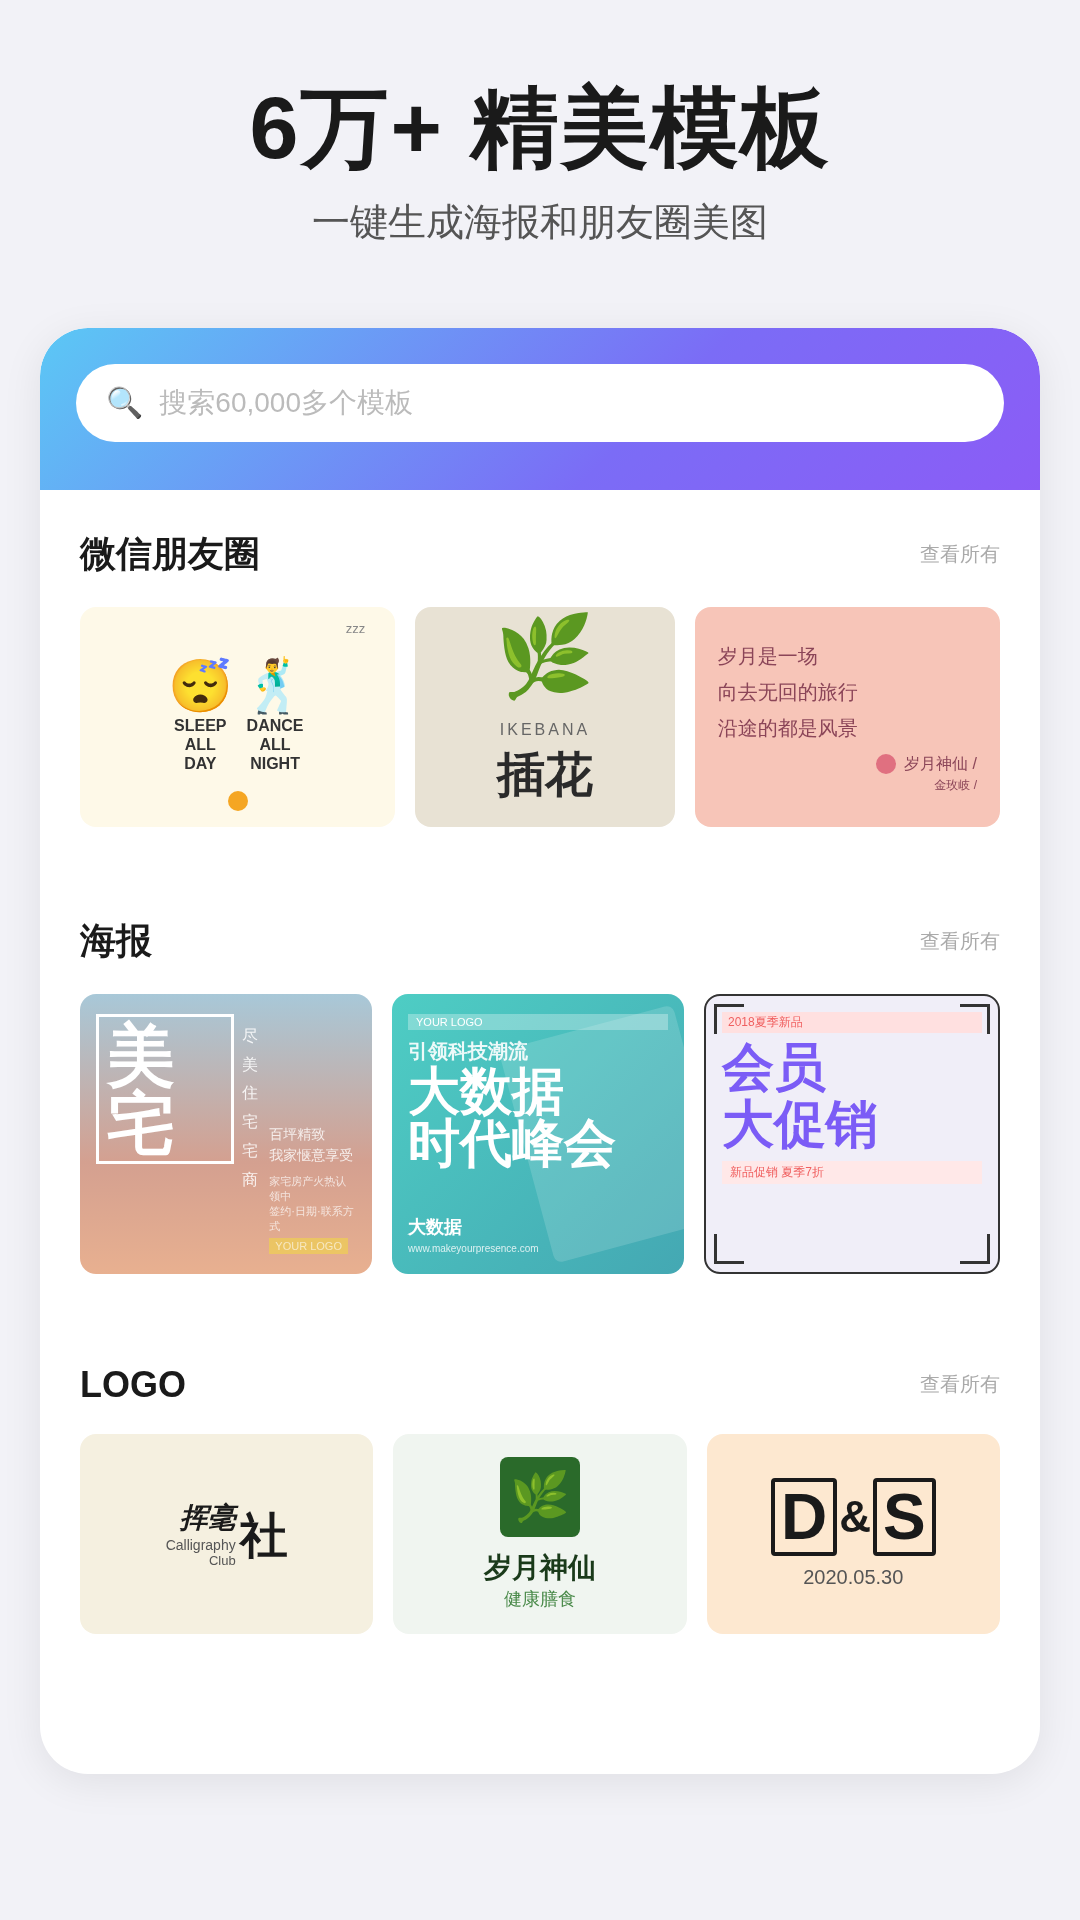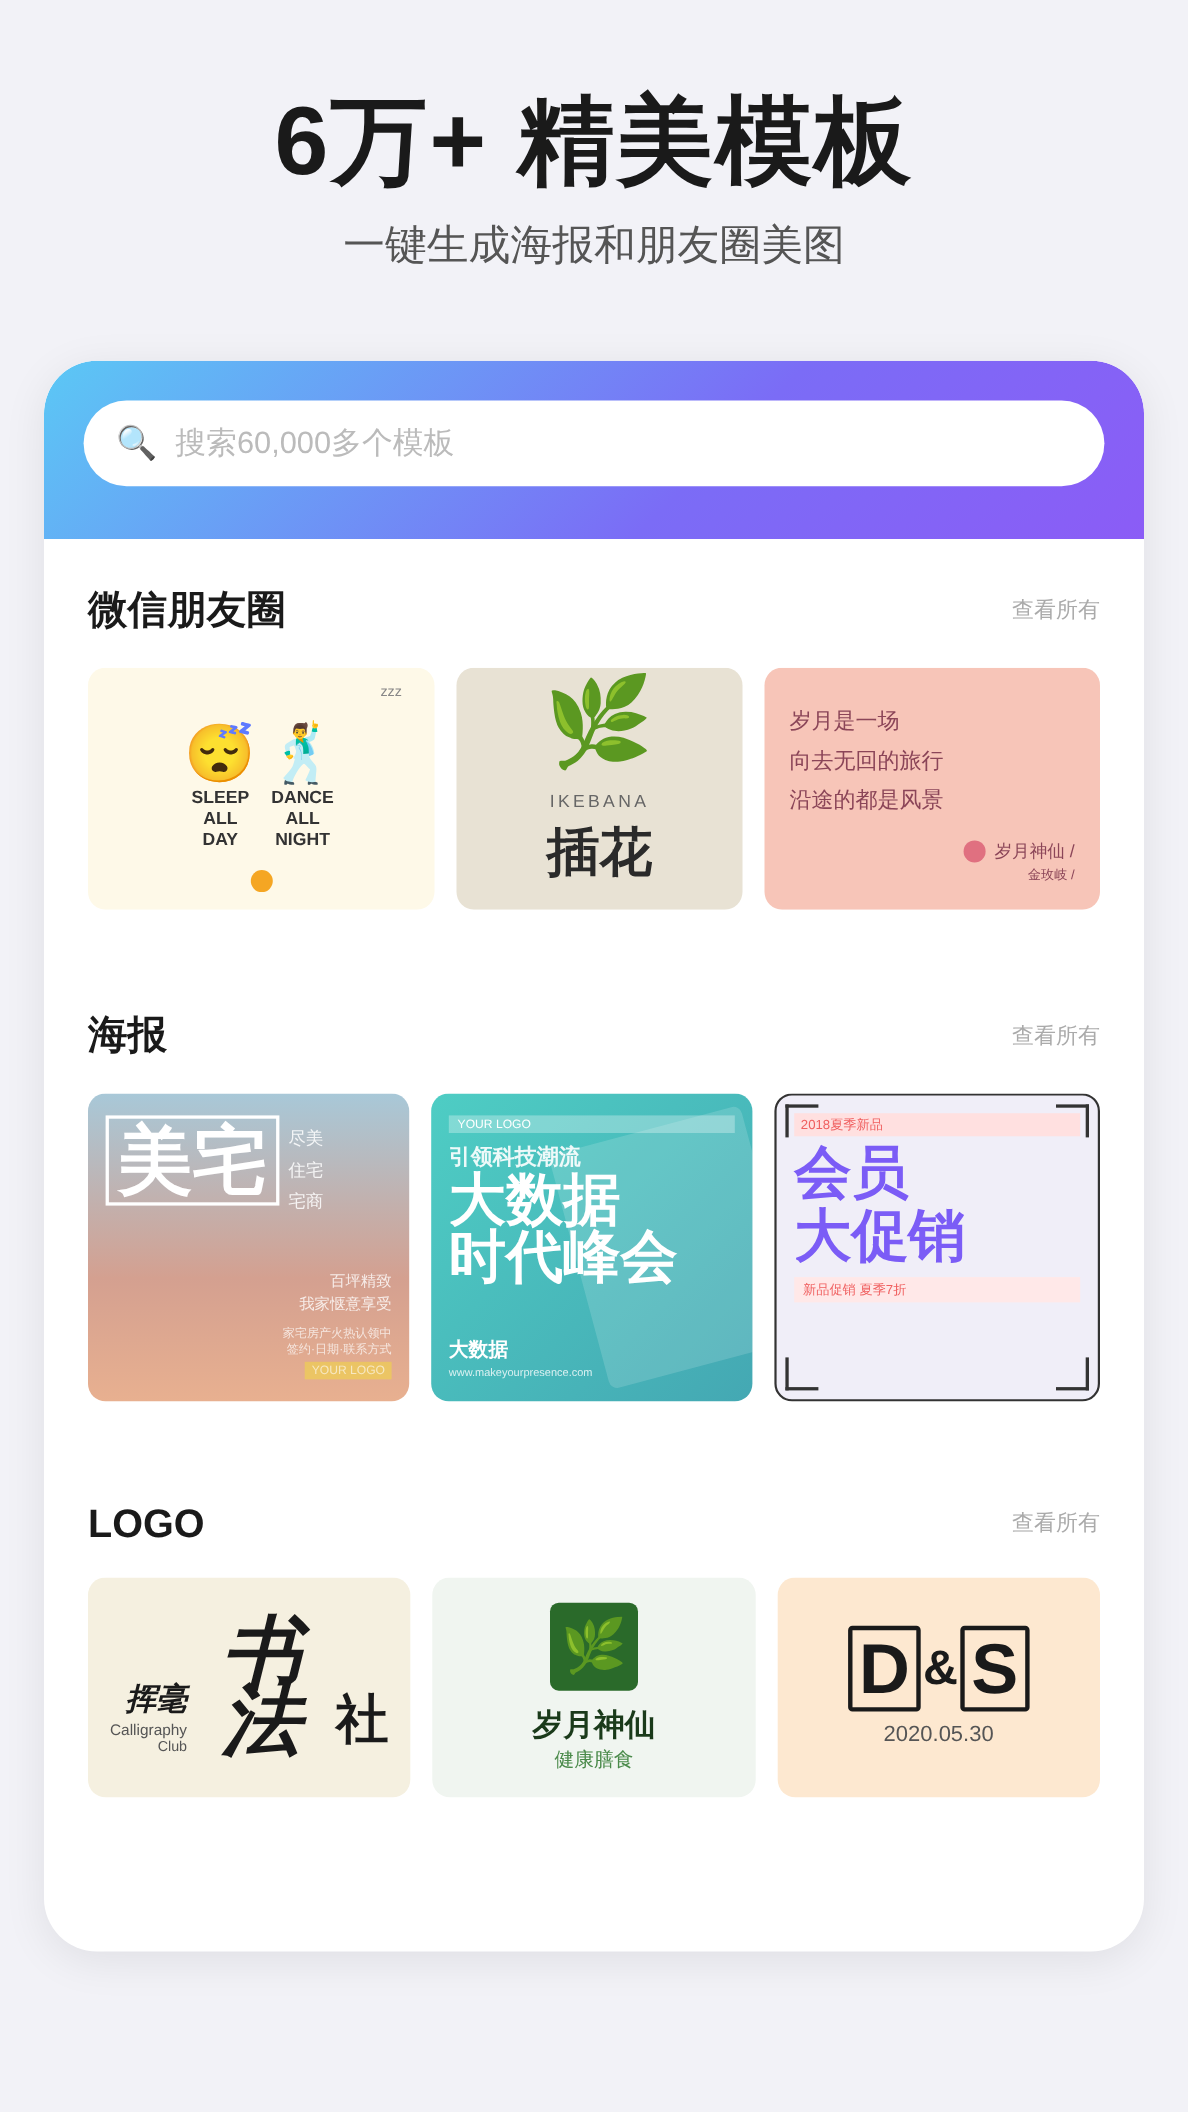--- a/index.html
+++ b/index.html
@@ -134,44 +134,43 @@
       bottom: 16px;
       left: 50%;
       transform: translateX(-50%);
     }
 
     .wechat-card-3 {
       background: #f7c5b8;
       min-height: 220px;
       display: flex;
       flex-direction: column;
-      justify-content: space-between;
+      justify-content: flex-start;
       padding: 23px;
     }
     .wechat-card-3-bottom {
       display: flex;
       align-items: center;
       gap: 8px;
     }
     .pink-dot {
       width: 20px;
       height: 20px;
       background: #e07080;
       border-radius: 50%;
     }
 
     
     .poster-card-1 {
       background: linear-gradient(180deg, #a8c8d8 0%, #d4a090 60%, #e8b090 100%);
       min-height: 280px;
       display: flex;
-      flex-direction: column;
+      flex-direction: row;
       padding: 20px 16px;
       position: relative;
-      text-align: right;
     }
 
     .poster-card-2 {
       background: linear-gradient(135deg, #4ecdc4 0%, #44a8b3 100%);
       min-height: 280px;
       display: flex;
       flex-direction: column;
       padding: 20px 16px;
       position: relative;
       overflow: hidden;
@@ -371,23 +370,20 @@
     <div class="cards-row">
 
       <div class="card logo-card-1">
         <div class="calligraphy-container">
           <div style="display:flex;align-items:flex-end;gap:4px;">
             <div style="text-align:right;">
               <div style="font-size:28px;font-weight:900;color:#1a1a1a;font-style:italic;">挥毫</div>
               <div style="font-size:14px;color:#555;">Calligraphy</div>
               <div style="font-size:13px;color:#555;">Club</div>
             </div>
-            <div>
-              <div style="font-size:72px;font-weight:900;color:#1a1a1a;line-height:0.85;font-style:italic;">书法</div>
-            </div>
             <div style="font-size:48px;font-weight:900;color:#1a1a1a;">社</div>
           </div>
         </div>
       </div>
 
       <div class="card logo-card-2">
         <div class="restaurant-logo">
           <div style="width:80px;height:80px;background:#2a6a2a;border-radius:8px;display:flex;align-items:center;justify-content:center;margin:0 auto;">
             <span style="font-size:48px;">🌿</span>
           </div>

